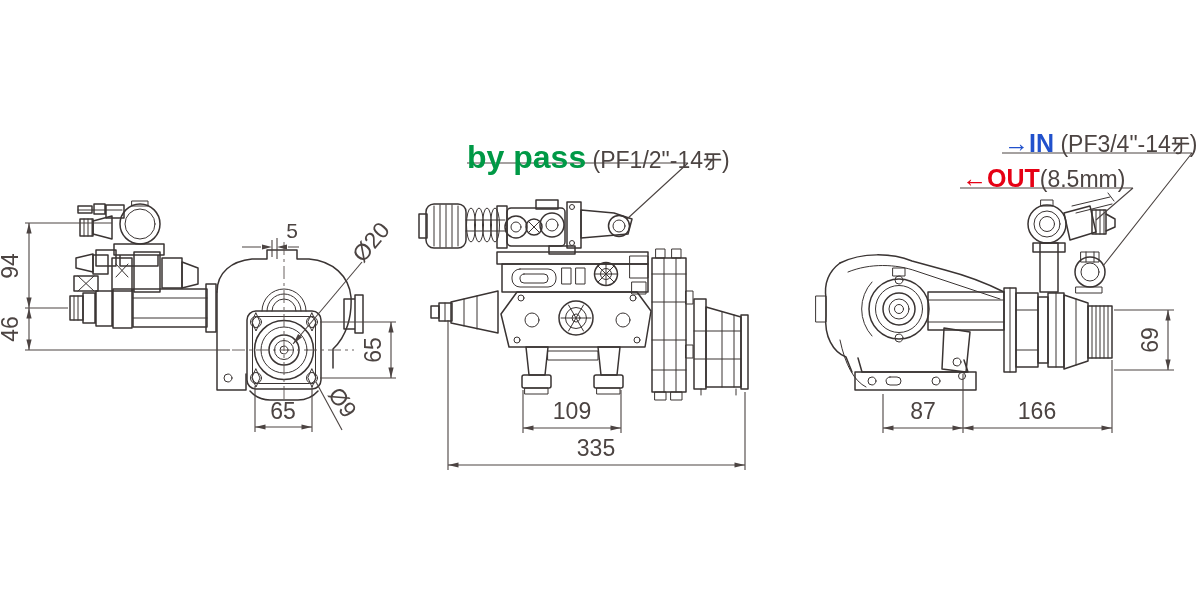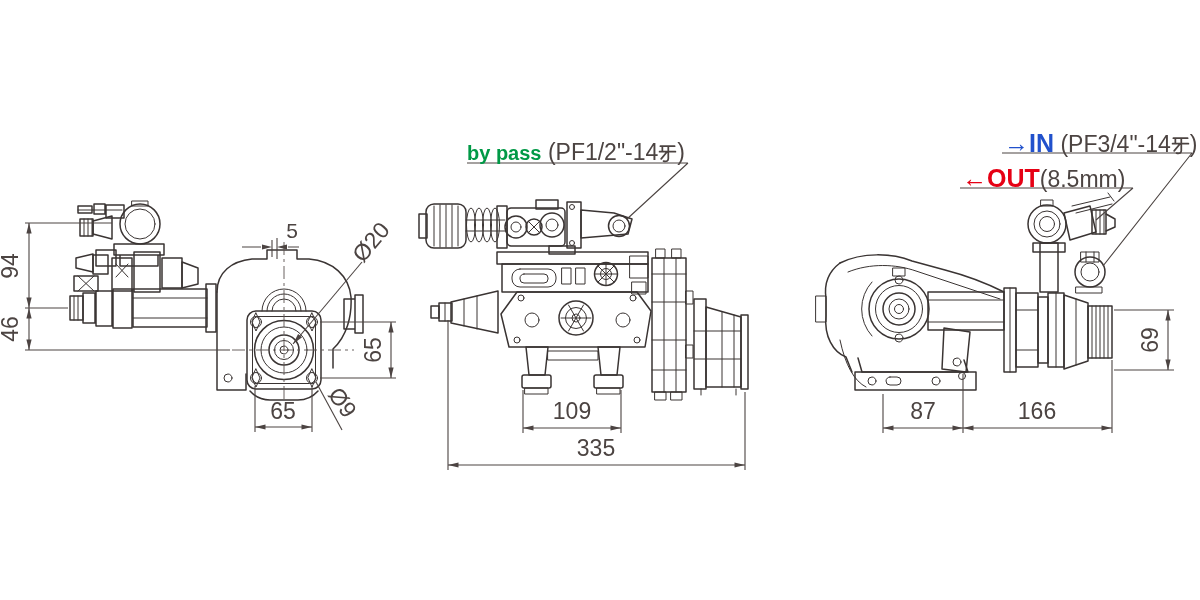--- a/index.html
+++ b/index.html
@@ -13,21 +13,21 @@
   .d{stroke:#4c4442;fill:none;stroke-width:1.1;}
   .a{fill:#4c4442;stroke:none;}
   .c{stroke:#5a504e;fill:none;stroke-width:0.9;stroke-dasharray:13 4 3 4;}
   text.dim{fill:#4c4442;font-family:"Liberation Sans",sans-serif;font-size:23px;text-anchor:middle;}
   text.dim.small{font-size:21px;}
   
   .lbl{position:absolute;display:flex;align-items:baseline;white-space:pre;
        font-size:23px;color:#4c4442;}
   .lbl .strong{font-weight:bold;}
   .lbl .spec{color:#4c4442;}
-  #bypass-label .strong{color:#009946;font-size:20px;}
+  #bypass-label .strong{color:#009946;font-size:32px;}
   #in-label .strong{color:#2151cc;font-size:25px;}
   #out-label .strong{color:#e60014;font-size:25px;}
   .ya{width:19px;height:21px;transform:translateY(3px);}
   .ya path{stroke:#4c4442;stroke-width:2.2;fill:none;stroke-linecap:round;}
 </style>
 </head>
 <body>
 
 <div id="canvas">
 

